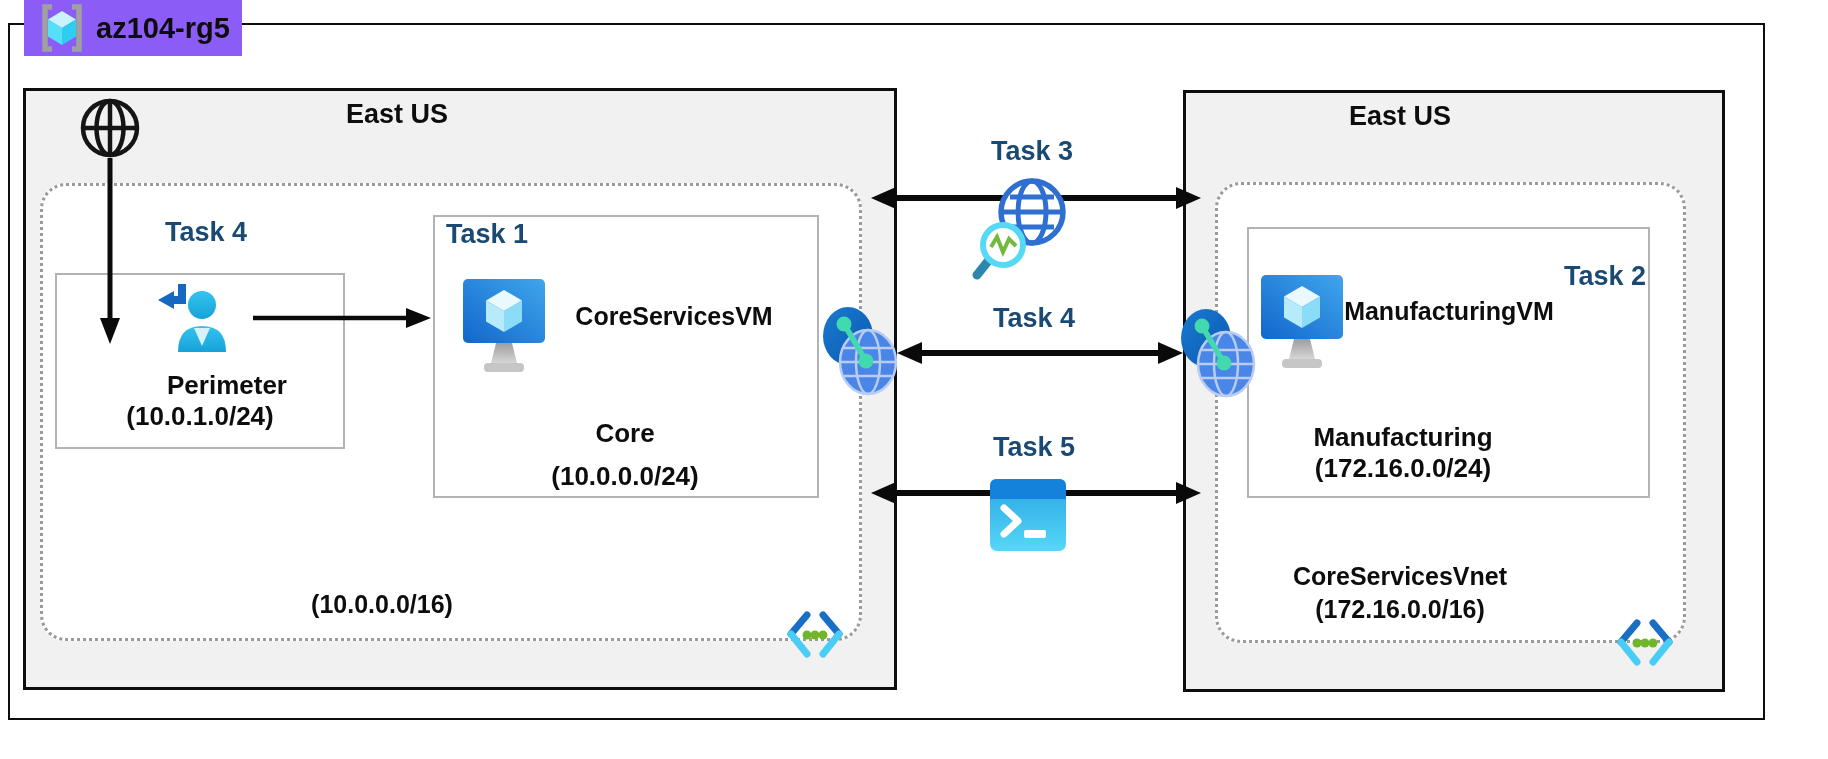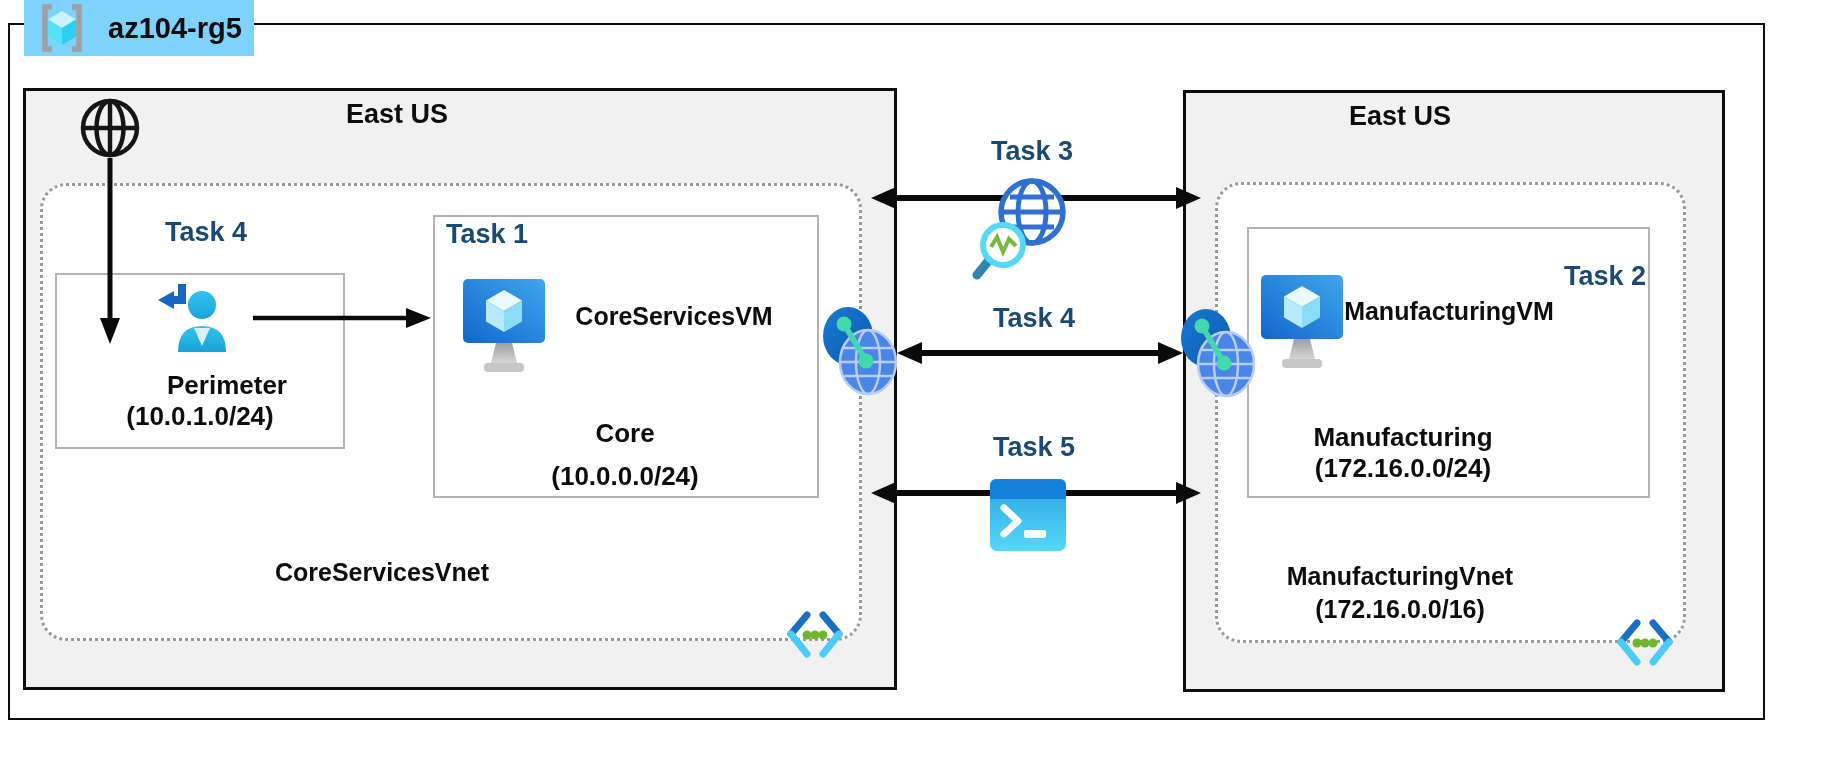--- a/index.html
+++ b/index.html
@@ -9,21 +9,21 @@
   }
   .abs{position:absolute;box-sizing:border-box;}
   .region{background:#f1f1f1;border:3px solid #0d0d0d;z-index:1;}
   .vnet{background:#ffffff;border:3px dotted #9a9a9a;border-radius:26px;z-index:1;}
   .tbox{background:#ffffff;border:2.5px solid #b3b3b3;z-index:2;}
   .txt{z-index:3;text-align:center;line-height:1.15;white-space:nowrap;}
   .region-title{font-size:27px;}
   .task-label{font-size:27px;color:#1a4a73;}
   .name{font-size:26px;}
   .big-name{font-size:25px;}
-  .rg-label{left:24px;top:0;height:56px;display:flex;align-items:center;gap:20px;background:#7dd3fc;padding:0 12px;z-index:5;}
+  .rg-label{left:24px;top:0;height:56px;display:flex;align-items:center;gap:8px;background:#8b5cf6;padding:0 12px;z-index:5;}
   .rg-text{font-size:29px;}
   .icon{z-index:6;}
   #arrows{position:absolute;left:0;top:0;width:1828px;height:759px;z-index:4;pointer-events:none;}
 </style>
 </head>
 <body>
 
 <div id="canvas">
 
   <div class="abs" style="left:8px;top:23px;width:1757px;height:697px;border:2.5px solid #0d0d0d;z-index:0;"></div>
@@ -86,21 +86,21 @@
     <polygon points="44,14 62,24.5 44,35 26,24.5" fill="#e9f9fe"></polygon>
     <polygon points="26,24.5 44,35 44,56 26,45.5" fill="#b7ebfb"></polygon>
     <polygon points="62,24.5 44,35 44,56 62,45.5" fill="#8adcf7"></polygon>
     <polygon points="36,67 52,67 57,87 31,87" fill="url(#stg1)"></polygon>
     <rect x="24" y="87" width="40" height="9" rx="4" fill="#c6c6c6"></rect>
   </svg>
   <div class="abs txt big-name" style="left:564px;top:302px;width:220px;">CoreServicesVM</div>
   <div class="abs txt name" style="left:475px;top:419px;width:300px;">Core</div>
   <div class="abs txt name" style="left:475px;top:450px;width:300px;margin-top:12px;">(10.0.0.0/24)</div>
 
-  <div class="abs txt big-name" style="left:232px;top:558px;width:300px;">CoreServicesVnet</div>
+  <div class="abs txt big-name" style="left:232px;top:590px;width:300px;">(10.0.0.0/16)</div>
 
   <svg class="abs icon" style="left:786px;top:610px;" width="58" height="50" viewBox="0 0 58 50">
     <line x1="21" y1="5" x2="5" y2="24" stroke="#1a6fc4" stroke-width="7" stroke-linecap="round"></line>
     <line x1="5" y1="24" x2="21" y2="44" stroke="#49ccf5" stroke-width="7" stroke-linecap="round"></line>
     <line x1="37" y1="5" x2="53" y2="24" stroke="#1a6fc4" stroke-width="7" stroke-linecap="round"></line>
     <line x1="53" y1="24" x2="37" y2="44" stroke="#49ccf5" stroke-width="7" stroke-linecap="round"></line>
     <circle cx="21" cy="25" r="4.5" fill="#6fb62c"></circle>
       <circle cx="29" cy="25" r="4.5" fill="#6fb62c"></circle>
       <circle cx="37" cy="25" r="4.5" fill="#6fb62c"></circle>
   </svg>
@@ -175,21 +175,21 @@
     <polygon points="44,14 62,24.5 44,35 26,24.5" fill="#e9f9fe"></polygon>
     <polygon points="26,24.5 44,35 44,56 26,45.5" fill="#b7ebfb"></polygon>
     <polygon points="62,24.5 44,35 44,56 62,45.5" fill="#8adcf7"></polygon>
     <polygon points="36,67 52,67 57,87 31,87" fill="url(#stg2)"></polygon>
     <rect x="24" y="87" width="40" height="9" rx="4" fill="#c6c6c6"></rect>
   </svg>
   <div class="abs txt name" style="left:1253px;top:423px;width:300px;">Manufacturing</div>
   <div class="abs txt big-name" style="left:1338px;top:297px;width:222px;">ManufacturingVM</div>
   <div class="abs txt name" style="left:1253px;top:454px;width:300px;">(172.16.0.0/24)</div>
 
-  <div class="abs txt big-name" style="left:1250px;top:562px;width:300px;">ManufacturingVnet</div>
+  <div class="abs txt big-name" style="left:1250px;top:562px;width:300px;">CoreServicesVnet</div>
   <div class="abs txt big-name" style="left:1250px;top:595px;width:300px;">(172.16.0.0/16)</div>
 
   <svg class="abs icon" style="left:1616px;top:618px;" width="58" height="50" viewBox="0 0 58 50">
     <line x1="21" y1="5" x2="5" y2="24" stroke="#1a6fc4" stroke-width="7" stroke-linecap="round"></line>
     <line x1="5" y1="24" x2="21" y2="44" stroke="#49ccf5" stroke-width="7" stroke-linecap="round"></line>
     <line x1="37" y1="5" x2="53" y2="24" stroke="#1a6fc4" stroke-width="7" stroke-linecap="round"></line>
     <line x1="53" y1="24" x2="37" y2="44" stroke="#49ccf5" stroke-width="7" stroke-linecap="round"></line>
     <circle cx="21" cy="25" r="4.5" fill="#6fb62c"></circle>
       <circle cx="29" cy="25" r="4.5" fill="#6fb62c"></circle>
       <circle cx="37" cy="25" r="4.5" fill="#6fb62c"></circle>

